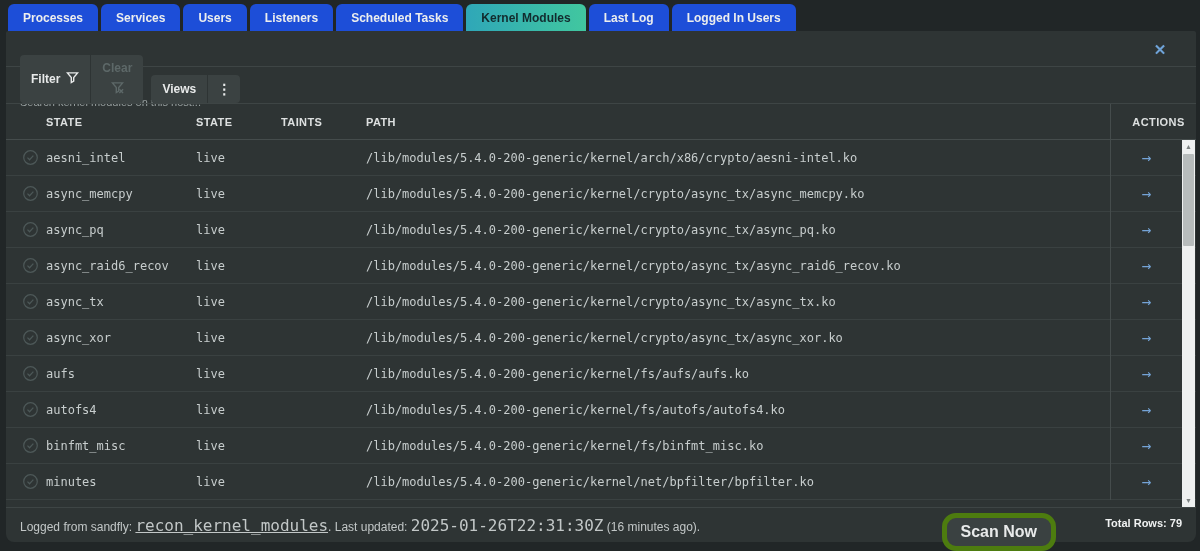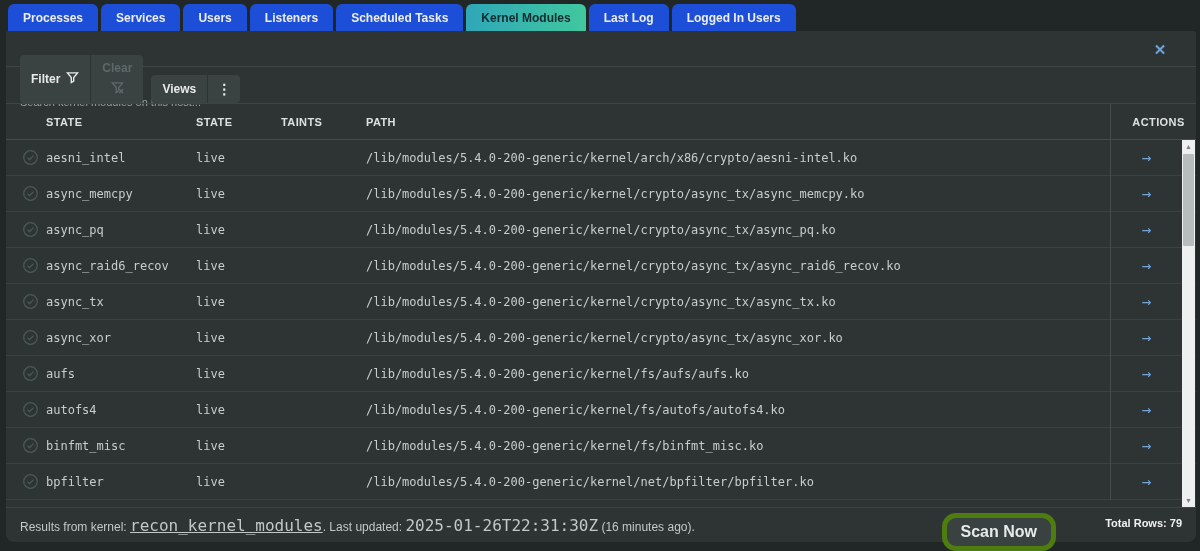--- a/index.html
+++ b/index.html
@@ -329,37 +329,37 @@
     </div>
   </div>
 
   <div class="row">
     <div class="cell check-icon">
       <svg width="17" height="17" viewBox="0 0 18 18" fill="none" stroke-width="1.3">
         <circle cx="9" cy="9" r="7.2"></circle>
         <path d="M5.8 9.2l2.2 2.2 4-4.4"></path>
       </svg>
     </div>
-    <div class="cell c-name">bpfilter</div>
+    <div class="cell c-name">minutes</div>
     <div class="cell c-state">live</div>
     <div class="cell c-taints"></div>
     <div class="cell c-path">/lib/modules/5.4.0-200-generic/kernel/net/bpfilter/bpfilter.ko</div>
     <div class="cell c-actions">
       <button class="arrow-btn">→</button>
     </div>
   </div>
 <div class="row partial"></div>
     </div>
 
   <div class="scrollbar">
     <div class="sb-arrow sb-up">▲</div>
     <div class="sb-thumb"></div>
     <div class="sb-arrow sb-down">▼</div>
   </div>
 
   <div class="footer">
     <div class="footer-left">
-      <span>Results from kernel: </span><span class="mono src">recon_kernel_modules</span><span>. Last updated: </span><span class="mono">2025-01-26T22:31:30Z</span><span> (16 minutes ago).</span>
+      <span>Logged from sandfly: </span><span class="mono src">recon_kernel_modules</span><span>. Last updated: </span><span class="mono">2025-01-26T22:31:30Z</span><span> (16 minutes ago).</span>
     </div>
     <button class="scan-btn">Scan Now</button>
     <div class="total-rows">Total Rows: 79</div>
   </div>
 </div>
 
 </body></html>

